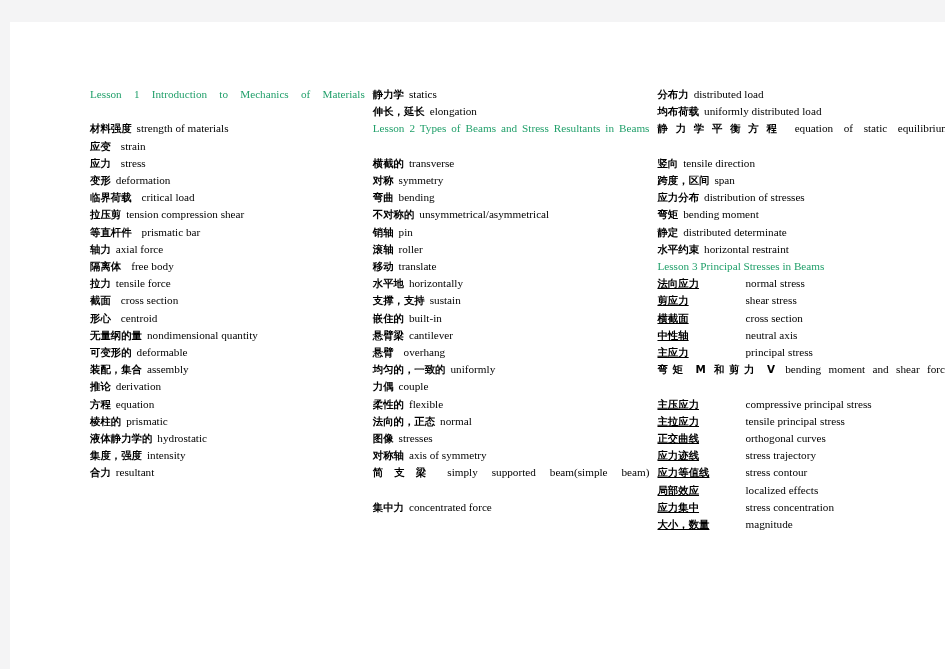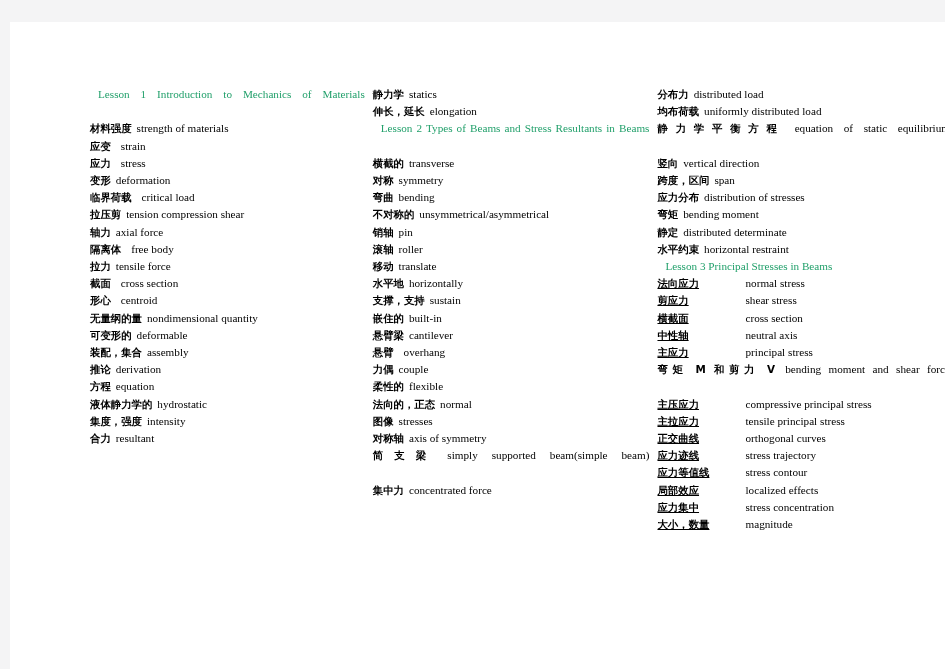--- a/index.html
+++ b/index.html
@@ -40,21 +40,20 @@
   .col-right  { width: 296px; }
 
   .line {
     white-space: normal;
     word-break: break-word;
   }
   .lesson {
     color: #22a06b;
     text-align: justify;
     text-justify: inter-word;
-    margin-left: 8px;
   }
   .lesson.just::after {
     content: "";
     display: inline-block;
     width: 100%;
   }
   .entry.just {
     text-align: justify;
   }
   .entry.just::after {
@@ -82,63 +81,66 @@
 <div id="page">
   <div id="columns">
     <div class="col col-left">
         <div class="line lesson just">Lesson 1 Introduction to Mechanics of Materials</div>
         <div class="line entry"><span class="cn">材料强度</span><span class="gap-sm"></span><span class="en">strength of materials</span></div>
         <div class="line entry"><span class="cn">应变</span><span class="gap-md"></span><span class="en">strain</span></div>
         <div class="line entry"><span class="cn">应力</span><span class="gap-md"></span><span class="en">stress</span></div>
         <div class="line entry"><span class="cn">变形</span><span class="gap-sm"></span><span class="en">deformation</span></div>
         <div class="line entry"><span class="cn">临界荷载</span><span class="gap-md"></span><span class="en">critical load</span></div>
         <div class="line entry"><span class="cn">拉压剪</span><span class="gap-sm"></span><span class="en">tension compression shear</span></div>
+        <div class="line entry"><span class="cn">等直杆件</span><span class="gap-md"></span><span class="en">prismatic bar</span></div>
         <div class="line entry"><span class="cn">轴力</span><span class="gap-sm"></span><span class="en">axial force</span></div>
         <div class="line entry"><span class="cn">隔离体</span><span class="gap-md"></span><span class="en">free body</span></div>
         <div class="line entry"><span class="cn">拉力</span><span class="gap-sm"></span><span class="en">tensile force</span></div>
         <div class="line entry"><span class="cn">截面</span><span class="gap-md"></span><span class="en">cross section</span></div>
         <div class="line entry"><span class="cn">形心</span><span class="gap-md"></span><span class="en">centroid</span></div>
         <div class="line entry"><span class="cn">无量纲的量</span><span class="gap-sm"></span><span class="en">nondimensional quantity</span></div>
         <div class="line entry"><span class="cn">可变形的</span><span class="gap-sm"></span><span class="en">deformable</span></div>
         <div class="line entry"><span class="cn">装配，集合</span><span class="gap-sm"></span><span class="en">assembly</span></div>
         <div class="line entry"><span class="cn">推论</span><span class="gap-sm"></span><span class="en">derivation</span></div>
         <div class="line entry"><span class="cn">方程</span><span class="gap-sm"></span><span class="en">equation</span></div>
+        <div class="line entry"><span class="cn">棱柱的</span><span class="gap-sm"></span><span class="en">prismatic</span></div>
         <div class="line entry"><span class="cn">液体静力学的</span><span class="gap-sm"></span><span class="en">hydrostatic</span></div>
         <div class="line entry"><span class="cn">集度，强度</span><span class="gap-sm"></span><span class="en">intensity</span></div>
         <div class="line entry"><span class="cn">合力</span><span class="gap-sm"></span><span class="en">resultant</span></div>
       </div>
     <div class="col col-mid">
         <div class="line entry"><span class="cn">静力学</span><span class="gap-sm"></span><span class="en">statics</span></div>
         <div class="line entry"><span class="cn">伸长，延长</span><span class="gap-sm"></span><span class="en">elongation</span></div>
         <div class="line lesson just">Lesson 2 Types of Beams and Stress Resultants in Beams</div>
         <div class="line entry"><span class="cn">横截的</span><span class="gap-sm"></span><span class="en">transverse</span></div>
         <div class="line entry"><span class="cn">对称</span><span class="gap-sm"></span><span class="en">symmetry</span></div>
         <div class="line entry"><span class="cn">弯曲</span><span class="gap-sm"></span><span class="en">bending</span></div>
         <div class="line entry"><span class="cn">不对称的</span><span class="gap-sm"></span><span class="en">unsymmetrical/asymmetrical</span></div>
         <div class="line entry"><span class="cn">销轴</span><span class="gap-sm"></span><span class="en">pin</span></div>
         <div class="line entry"><span class="cn">滚轴</span><span class="gap-sm"></span><span class="en">roller</span></div>
         <div class="line entry"><span class="cn">移动</span><span class="gap-sm"></span><span class="en">translate</span></div>
         <div class="line entry"><span class="cn">水平地</span><span class="gap-sm"></span><span class="en">horizontally</span></div>
         <div class="line entry"><span class="cn">支撑，支持</span><span class="gap-sm"></span><span class="en">sustain</span></div>
         <div class="line entry"><span class="cn">嵌住的</span><span class="gap-sm"></span><span class="en">built-in</span></div>
         <div class="line entry"><span class="cn">悬臂梁</span><span class="gap-sm"></span><span class="en">cantilever</span></div>
         <div class="line entry"><span class="cn">悬臂</span><span class="gap-md"></span><span class="en">overhang</span></div>
+        <div class="line entry"><span class="cn">均匀的，一致的</span><span class="gap-sm"></span><span class="en">uniformly</span></div>
         <div class="line entry"><span class="cn">力偶</span><span class="gap-sm"></span><span class="en">couple</span></div>
         <div class="line entry"><span class="cn">柔性的</span><span class="gap-sm"></span><span class="en">flexible</span></div>
         <div class="line entry"><span class="cn">法向的，正态</span><span class="gap-sm"></span><span class="en">normal</span></div>
         <div class="line entry"><span class="cn">图像</span><span class="gap-sm"></span><span class="en">stresses</span></div>
         <div class="line entry"><span class="cn">对称轴</span><span class="gap-sm"></span><span class="en">axis of symmetry</span></div>
         <div class="line entry just"><span class="cn">简支梁</span><span class="gap-md"></span><span class="en">simply supported beam(simple beam)</span></div>
         <div class="line entry"><span class="cn">集中力</span><span class="gap-sm"></span><span class="en">concentrated force</span></div>
       </div>
     <div class="col col-right">
         <div class="line entry"><span class="cn">分布力</span><span class="gap-sm"></span><span class="en">distributed load</span></div>
         <div class="line entry"><span class="cn">均布荷载</span><span class="gap-sm"></span><span class="en">uniformly distributed load</span></div>
         <div class="line entry just"><span class="cn">静力学平衡方程</span><span class="gap-md"></span><span class="en">equation of static equilibrium</span></div>
-        <div class="line entry"><span class="cn">竖向</span><span class="gap-sm"></span><span class="en">vertical direction</span></div>
+        <div class="line entry"><span class="cn">竖向</span><span class="gap-sm"></span><span class="en">tensile direction</span></div>
         <div class="line entry"><span class="cn">跨度，区间</span><span class="gap-sm"></span><span class="en">span</span></div>
         <div class="line entry"><span class="cn">应力分布</span><span class="gap-sm"></span><span class="en">distribution of stresses</span></div>
         <div class="line entry"><span class="cn">弯矩</span><span class="gap-sm"></span><span class="en">bending moment</span></div>
         <div class="line entry"><span class="cn">静定</span><span class="gap-sm"></span><span class="en">distributed determinate</span></div>
         <div class="line entry"><span class="cn">水平约束</span><span class="gap-sm"></span><span class="en">horizontal restraint</span></div>
         <div class="line lesson">Lesson 3 Principal Stresses in Beams</div>
         <div class="line rowtab">
           <span class="cn cnCell">法向应力</span>
           <span class="en enCell">normal stress</span>
         </div>

